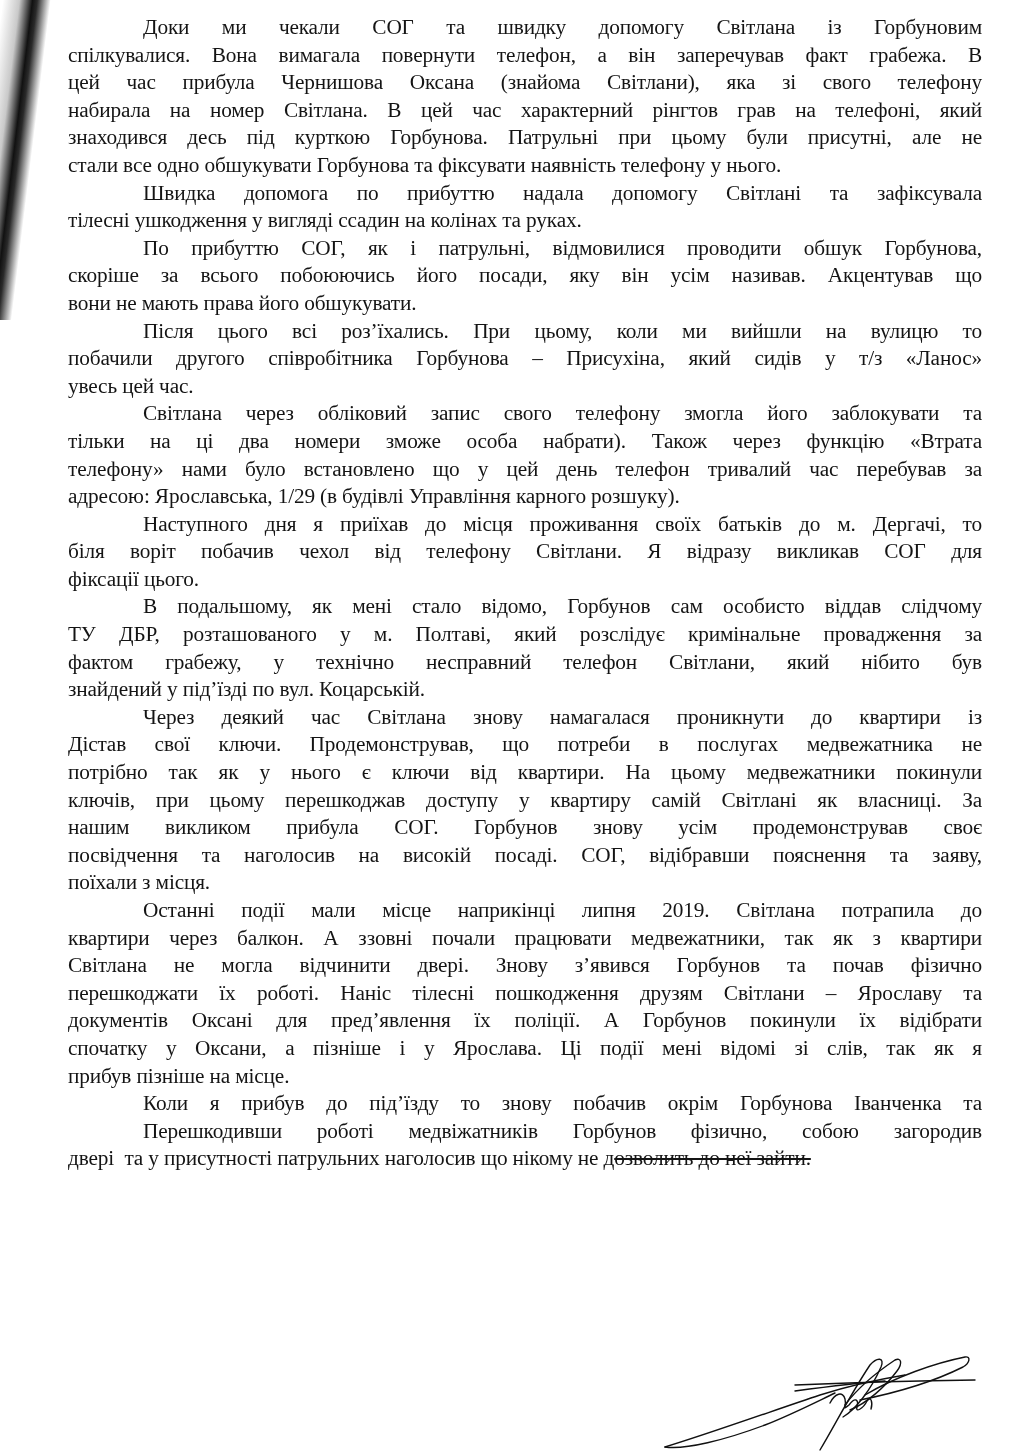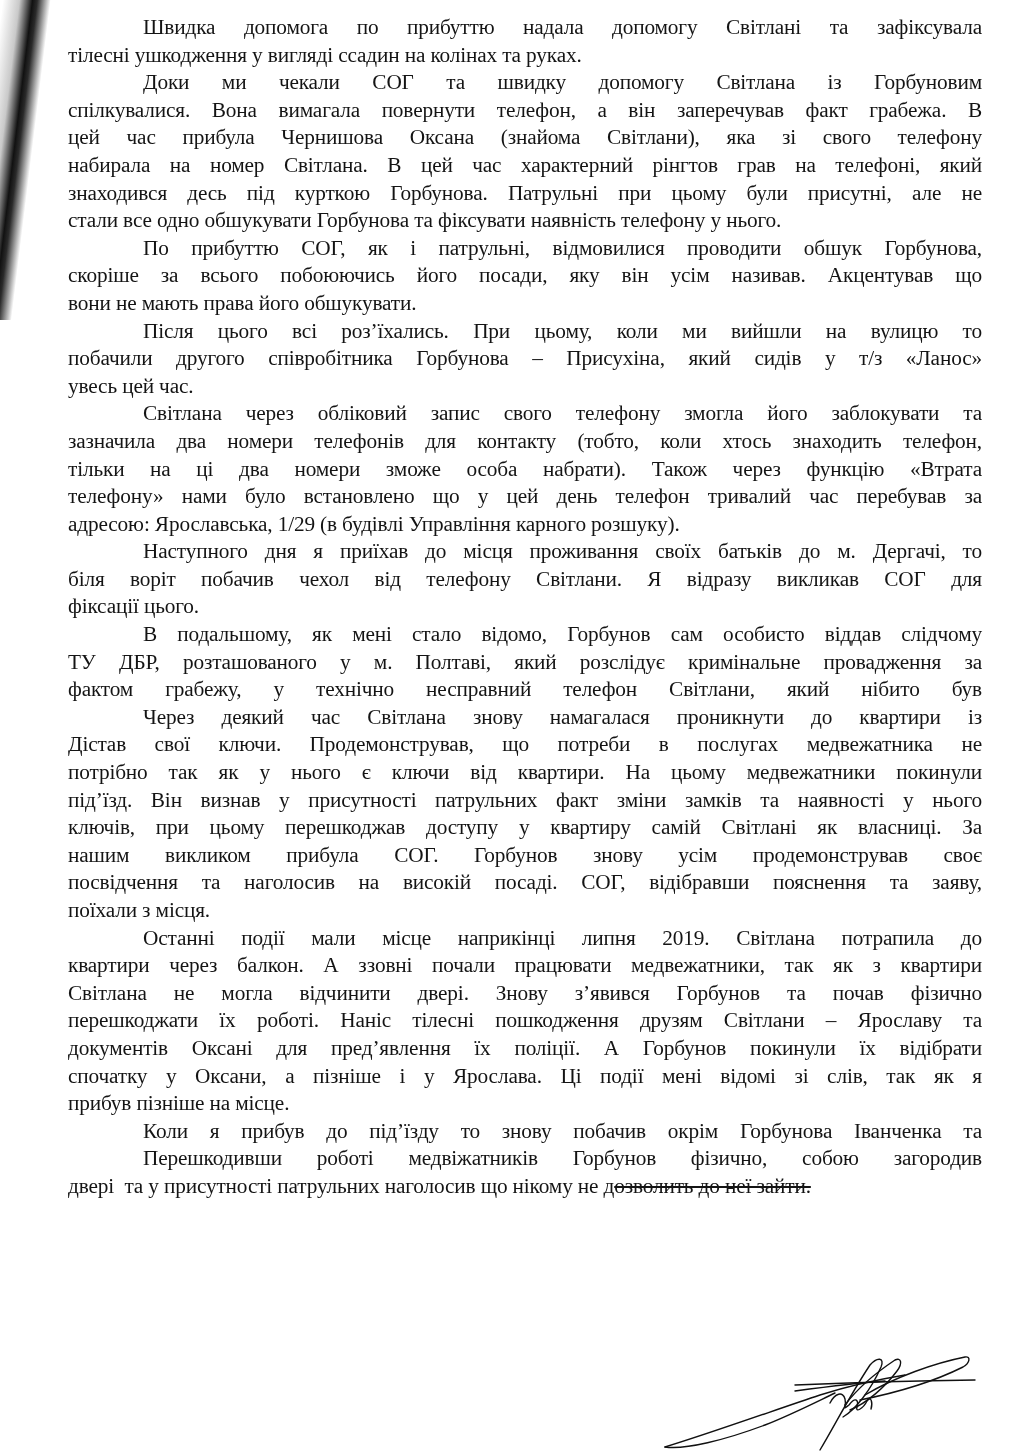--- a/index.html
+++ b/index.html
@@ -52,63 +52,62 @@
     height: 100px;
   }
 </style>
 </head>
 <body>
 
 <div class="edge-shadow"></div>
 
 <div class="page" id="page">
     <div class="para">
-      <span class="line first">Швидка допомога по прибуттю надала допомогу Світлані та зафіксувала</span>
-      <span class="line last">тілесні ушкодження у вигляді ссадин на колінах та руках.</span>
-    </div>
-    <div class="para">
       <span class="line first">Доки ми чекали СОГ та швидку допомогу Світлана із Горбуновим</span>
       <span class="line">спілкувалися. Вона вимагала повернути телефон, а він заперечував факт грабежа. В</span>
       <span class="line">цей час прибула Чернишова Оксана (знайома Світлани), яка зі свого телефону</span>
       <span class="line">набирала на номер Світлана. В цей час характерний рінгтов грав на телефоні, який</span>
       <span class="line">знаходився десь під курткою Горбунова. Патрульні при цьому були присутні, але не</span>
       <span class="line last">стали все одно обшукувати Горбунова та фіксувати наявність телефону у нього.</span>
+    </div>
+    <div class="para">
+      <span class="line first">Швидка допомога по прибуттю надала допомогу Світлані та зафіксувала</span>
+      <span class="line last">тілесні ушкодження у вигляді ссадин на колінах та руках.</span>
     </div>
     <div class="para">
       <span class="line first">По прибуттю СОГ, як і патрульні, відмовилися проводити обшук Горбунова,</span>
       <span class="line">скоріше за всього побоюючись його посади, яку він усім називав. Акцентував що</span>
       <span class="line last">вони не мають права його обшукувати.</span>
     </div>
     <div class="para">
       <span class="line first">Після цього всі роз’їхались. При цьому, коли ми вийшли на вулицю то</span>
       <span class="line">побачили другого співробітника Горбунова – Присухіна, який сидів у т/з «Ланос»</span>
       <span class="line last">увесь цей час.</span>
     </div>
     <div class="para">
       <span class="line first">Світлана через обліковий запис свого телефону змогла його заблокувати та</span>
-      <span class="line">зазначила два номери телефонів для контакту (тобто, коли хтось знаходить телефон,</span>
       <span class="line">тільки на ці два номери зможе особа набрати). Також через функцію «Втрата</span>
       <span class="line">телефону» нами було встановлено що у цей день телефон тривалий час перебував за</span>
       <span class="line last">адресою: Ярославська, 1/29 (в будівлі Управління карного розшуку).</span>
     </div>
     <div class="para">
       <span class="line first">Наступного дня я приїхав до місця проживання своїх батьків до м. Дергачі, то</span>
       <span class="line">біля воріт побачив чехол від телефону Світлани. Я відразу викликав СОГ для</span>
       <span class="line last">фіксації цього.</span>
     </div>
     <div class="para">
       <span class="line first">В подальшому, як мені стало відомо, Горбунов сам особисто віддав слідчому</span>
       <span class="line">ТУ ДБР, розташованого у м. Полтаві, який розслідує кримінальне провадження за</span>
       <span class="line">фактом грабежу, у технічно несправний телефон Світлани, який нібито був</span>
+      <span class="line last">знайдений у під’їзді по вул. Коцарській.</span>
     </div>
     <div class="para">
       <span class="line first">Через деякий час Світлана знову намагалася проникнути до квартири із</span>
       <span class="line">Дістав свої ключи. Продемонстрував, що потреби в послугах медвежатника не</span>
       <span class="line">потрібно так як у нього є ключи від квартири. На цьому медвежатники покинули</span>
-      <span class="line">під’їзд. Він визнав у присутності патрульних факт зміни замків та наявності у нього</span>
       <span class="line">ключів, при цьому перешкоджав доступу у квартиру самій Світлані як власниці. За</span>
       <span class="line">нашим викликом прибула СОГ. Горбунов знову усім продемонстрував своє</span>
       <span class="line">посвідчення та наголосив на високій посаді. СОГ, відібравши пояснення та заяву,</span>
       <span class="line last">поїхали з місця.</span>
     </div>
     <div class="para">
       <span class="line first">Останні події мали місце наприкінці липня 2019. Світлана потрапила до</span>
       <span class="line">квартири через балкон. А ззовні почали працювати медвежатники, так як з квартири</span>
       <span class="line">Світлана не могла відчинити двері. Знову з’явився Горбунов та почав фізично</span>
       <span class="line">перешкоджати їх роботі. Наніс тілесні пошкодження друзям Світлани – Ярославу та</span>

